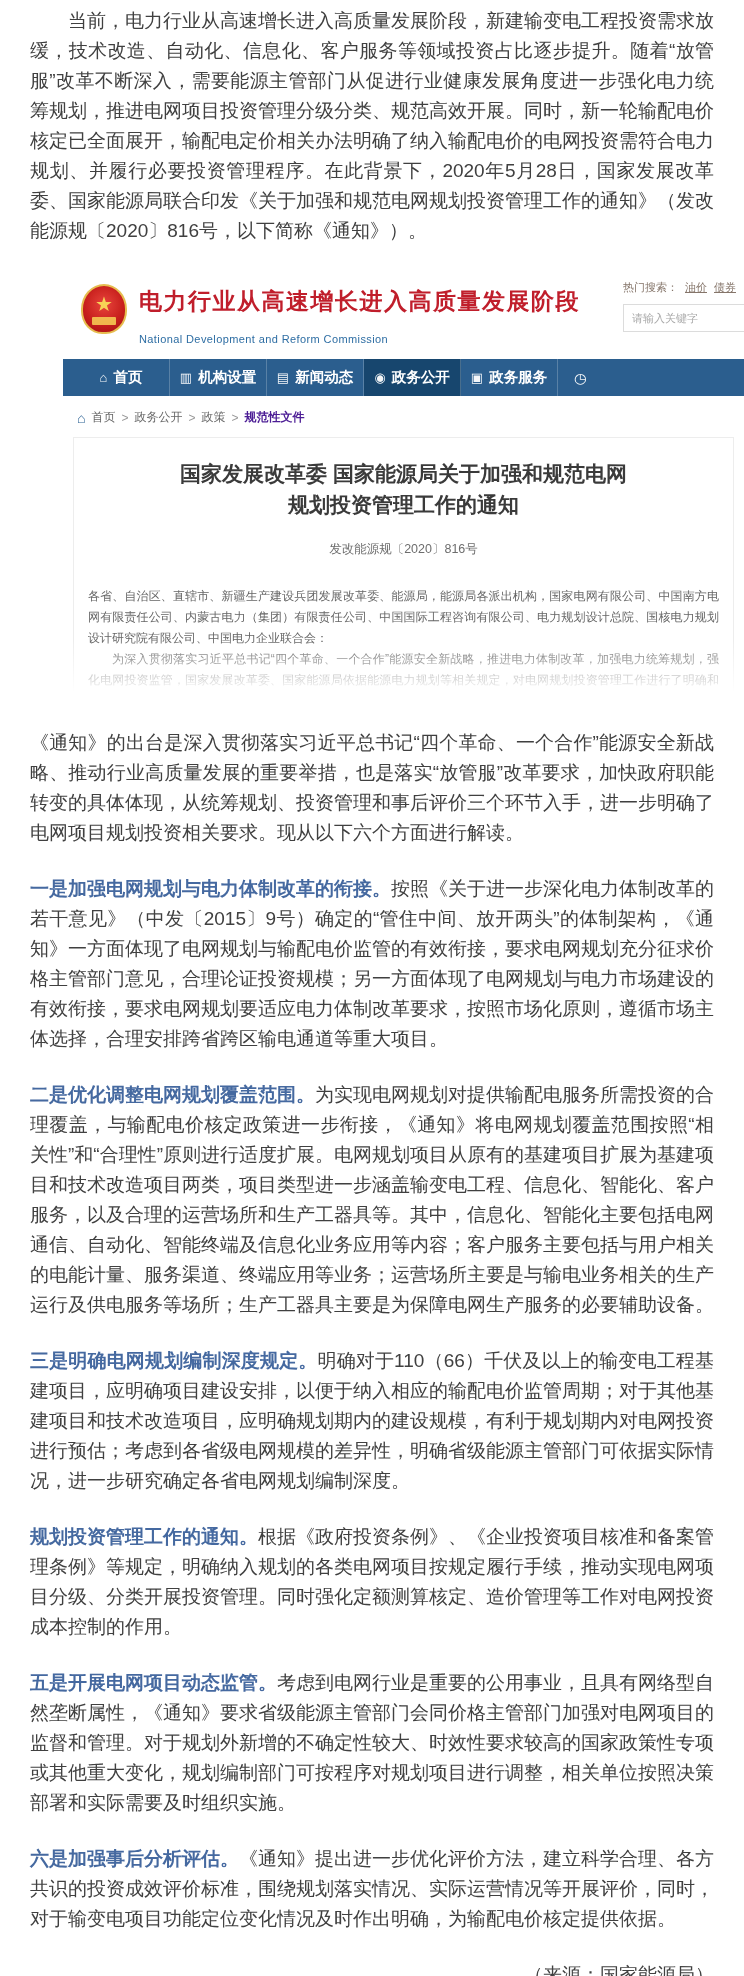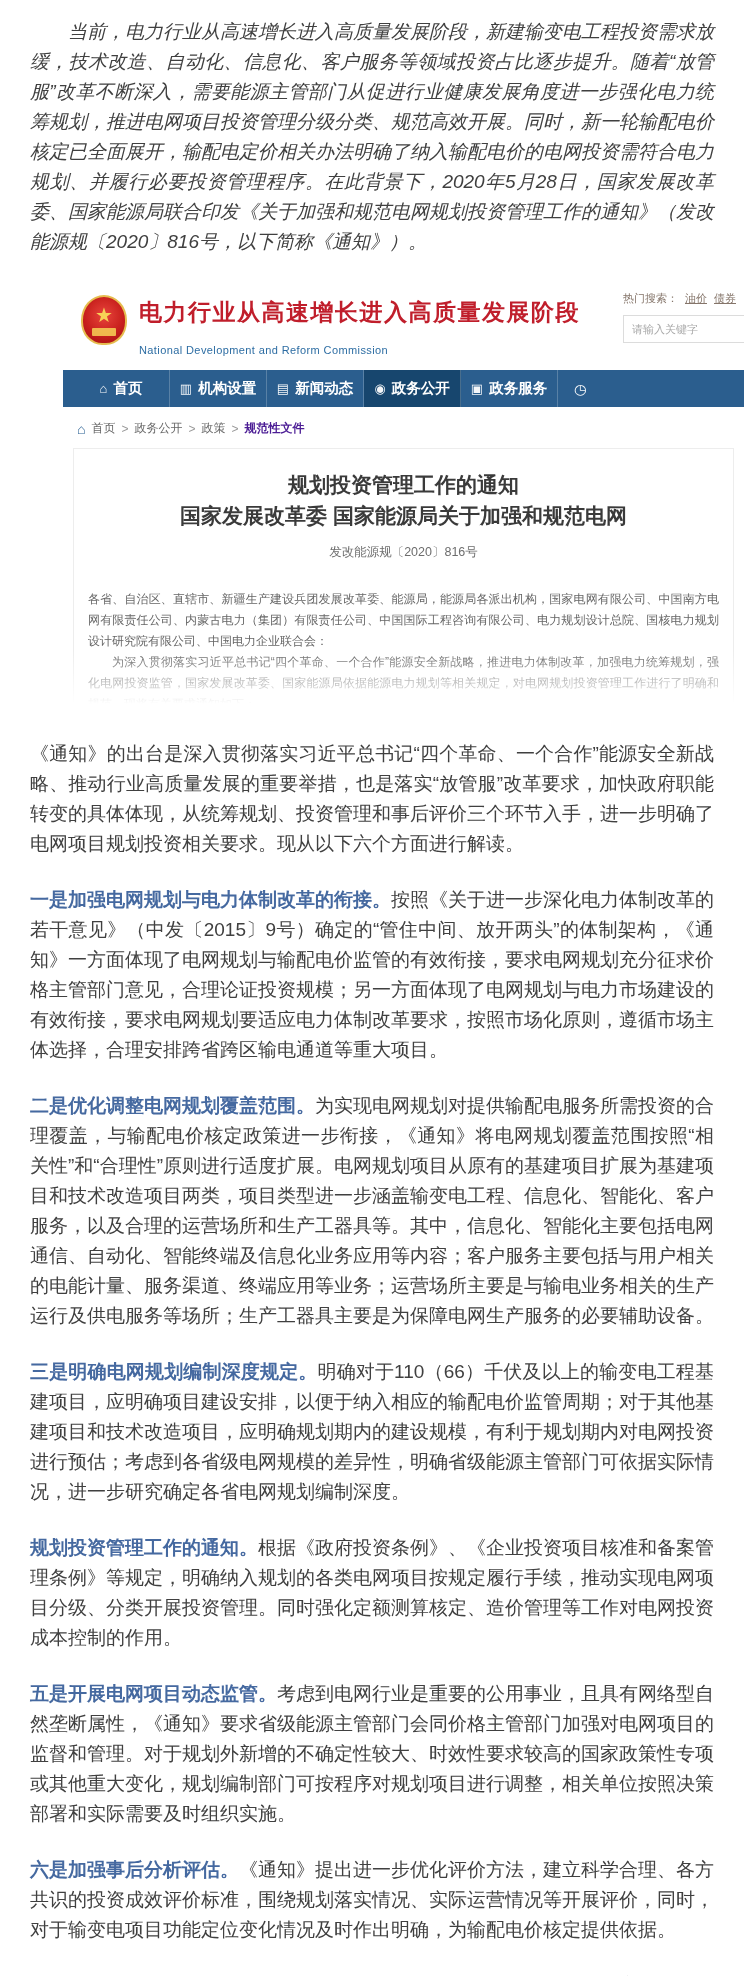--- a/index.html
+++ b/index.html
@@ -8,21 +8,21 @@
     font-family:"Liberation Sans","DejaVu Sans",sans-serif;
     color:#404040;
     overflow-x:hidden;
   }
   
   .article-p{
     margin:26px 30px 0 30px;
     font-size:19px;line-height:30px;
     text-align:justify;color:#404040;
   }
-  .article-p.intro{margin-top:17px;text-indent:2em;font-style:italic;}
+  .article-p.intro{margin-top:6px;text-indent:2em;}
   .lead{color:#4569a0;font-weight:bold;}
   .source-line{
     margin:26px 30px 0 30px;
     font-size:19px;line-height:30px;
     text-align:right;color:#404040;
     padding-bottom:14px;
   }
   
   .shot{
     position:relative;
@@ -87,21 +87,21 @@
   .notice-card{
     position:relative;margin:2px 10px 0 10px;
     border:1px solid #ededed;
     padding:20px 14px 30px 14px;box-sizing:border-box;
     height:288px;overflow:hidden;
   }
   .notice-title{
     text-align:center;font-size:21px;font-weight:bold;
     line-height:31px;color:#3a3a3a;
   }
-  .notice-docno{text-align:center;font-size:12.5px;color:#6d6d6d;margin-top:13px;}
+  .notice-docno{text-align:center;font-size:12.5px;color:#6d6d6d;margin-top:21px;}
   .notice-body{margin-top:28px;font-size:12px;line-height:21px;color:#666;text-align:justify;}
   .notice-body .indent{text-indent:2em;}
   .notice-body .doc-h{font-weight:bold;color:#4d4d4d;text-indent:2em;}
   .shot-fade{
     position:absolute;left:0;right:0;bottom:0;height:62px;
     background:linear-gradient(rgba(255,255,255,0),#ffffff 85%);
     pointer-events:none;
   }
 </style>
 </head>
@@ -160,22 +160,22 @@
     <span class="crumb-sep">&gt;</span>
     <span class="crumb">政务公开</span>
     <span class="crumb-sep">&gt;</span>
     <span class="crumb">政策</span>
     <span class="crumb-sep">&gt;</span>
     <span class="crumb current">规范性文件</span>
   </div>
 
   <div class="notice-card">
     <div class="notice-title">
+      <div>国家发展改革委 国家能源局关于加强和规范电网</div>
       <div>规划投资管理工作的通知</div>
-      <div>国家发展改革委 国家能源局关于加强和规范电网</div>
     </div>
     <div class="notice-docno">发改能源规〔2020〕816号</div>
     <div class="notice-body">
       <div>各省、自治区、直辖市、新疆生产建设兵团发展改革委、能源局，能源局各派出机构，国家电网有限公司、中国南方电网有限责任公司、内蒙古电力（集团）有限责任公司、中国国际工程咨询有限公司、电力规划设计总院、国核电力规划设计研究院有限公司、中国电力企业联合会：</div>
       <div class="indent">为深入贯彻落实习近平总书记“四个革命、一个合作”能源安全新战略，推进电力体制改革，加强电力统筹规划，强化电网投资监管，国家发展改革委、国家能源局依据能源电力规划等相关规定，对电网规划投资管理工作进行了明确和规范，现将有关要求通知如下：</div>
       <div class="doc-h">一、切实加强电网规划统筹协调与实施</div>
 
     </div>
   </div>
 

